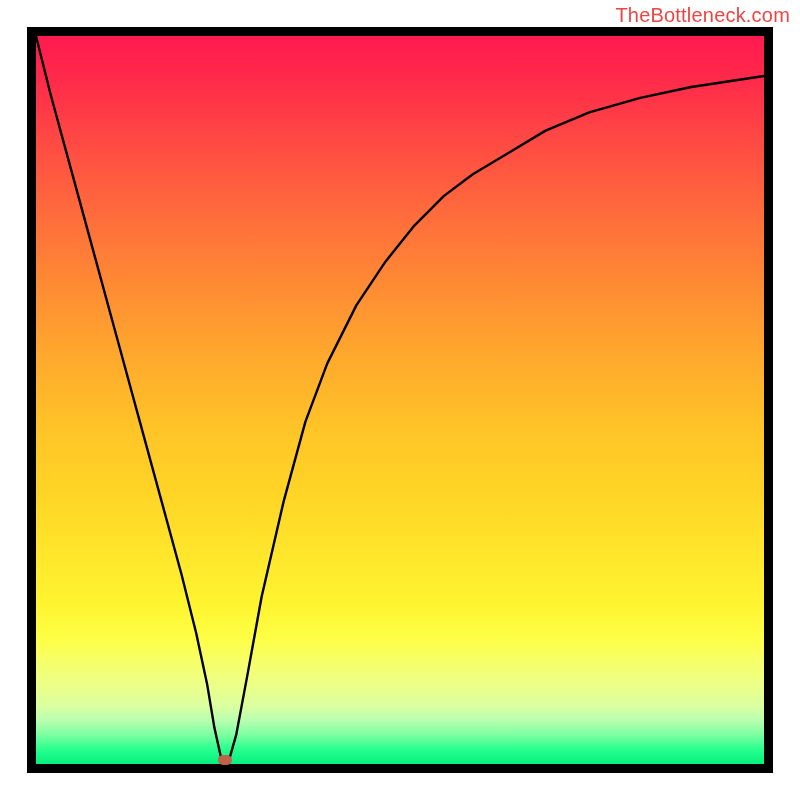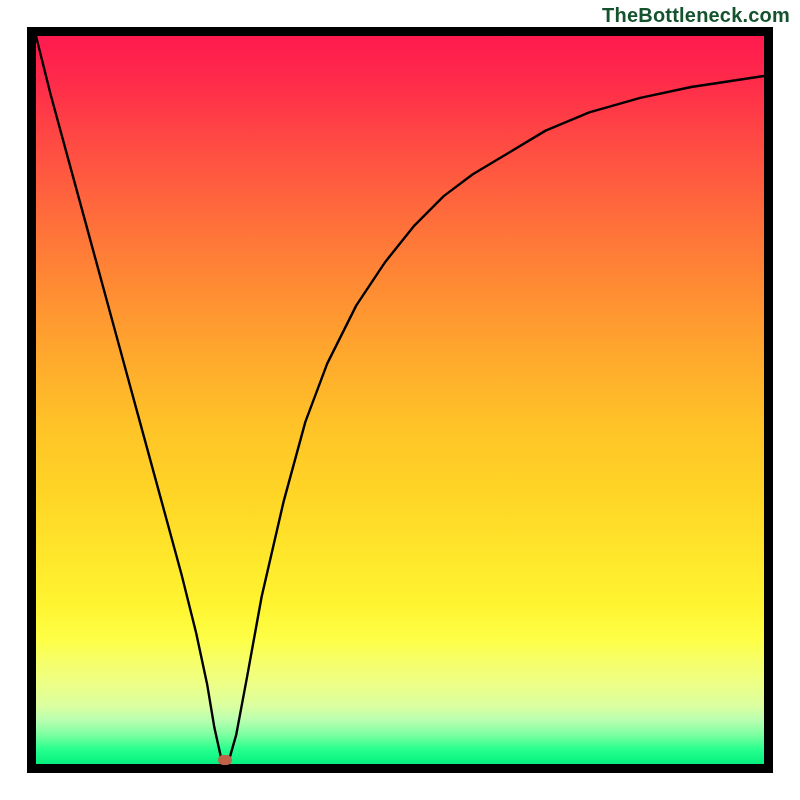--- a/index.html
+++ b/index.html
@@ -11,22 +11,22 @@
   .wrap {
     width: 800px;
     height: 800px;
     position: relative;
   }
   .attribution {
     position: absolute;
     top: 4px;
     right: 10px;
     font-size: 20px;
-    color: #14532d;
-    font-weight: 700;
+    color: #ef4444;
+    font-weight: 400;
     letter-spacing: 0.2px;
   }
   .plot-frame {
     position: absolute;
     left: 27px;
     top: 27px;
     width: 746px;
     height: 746px;
     background: #000;
   }

